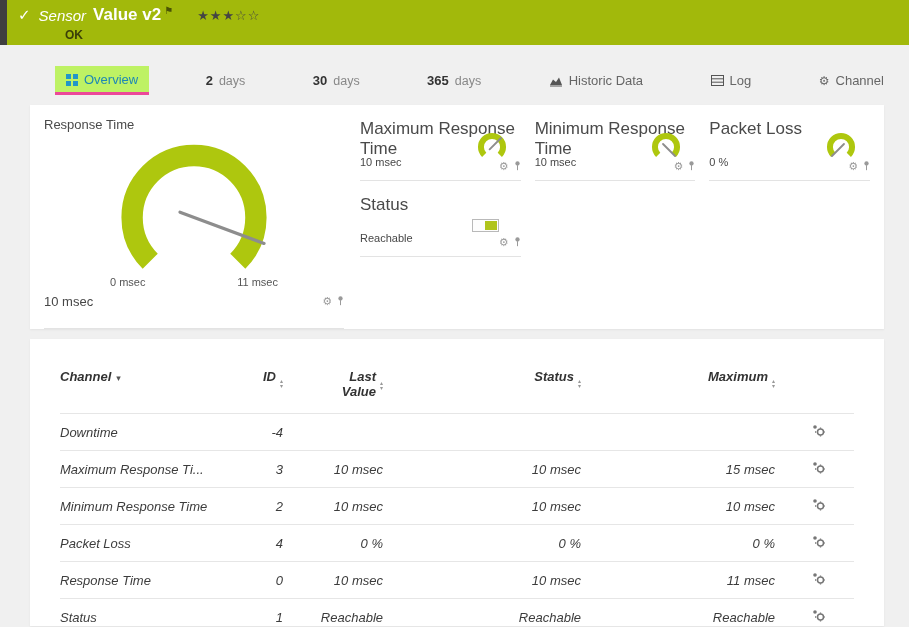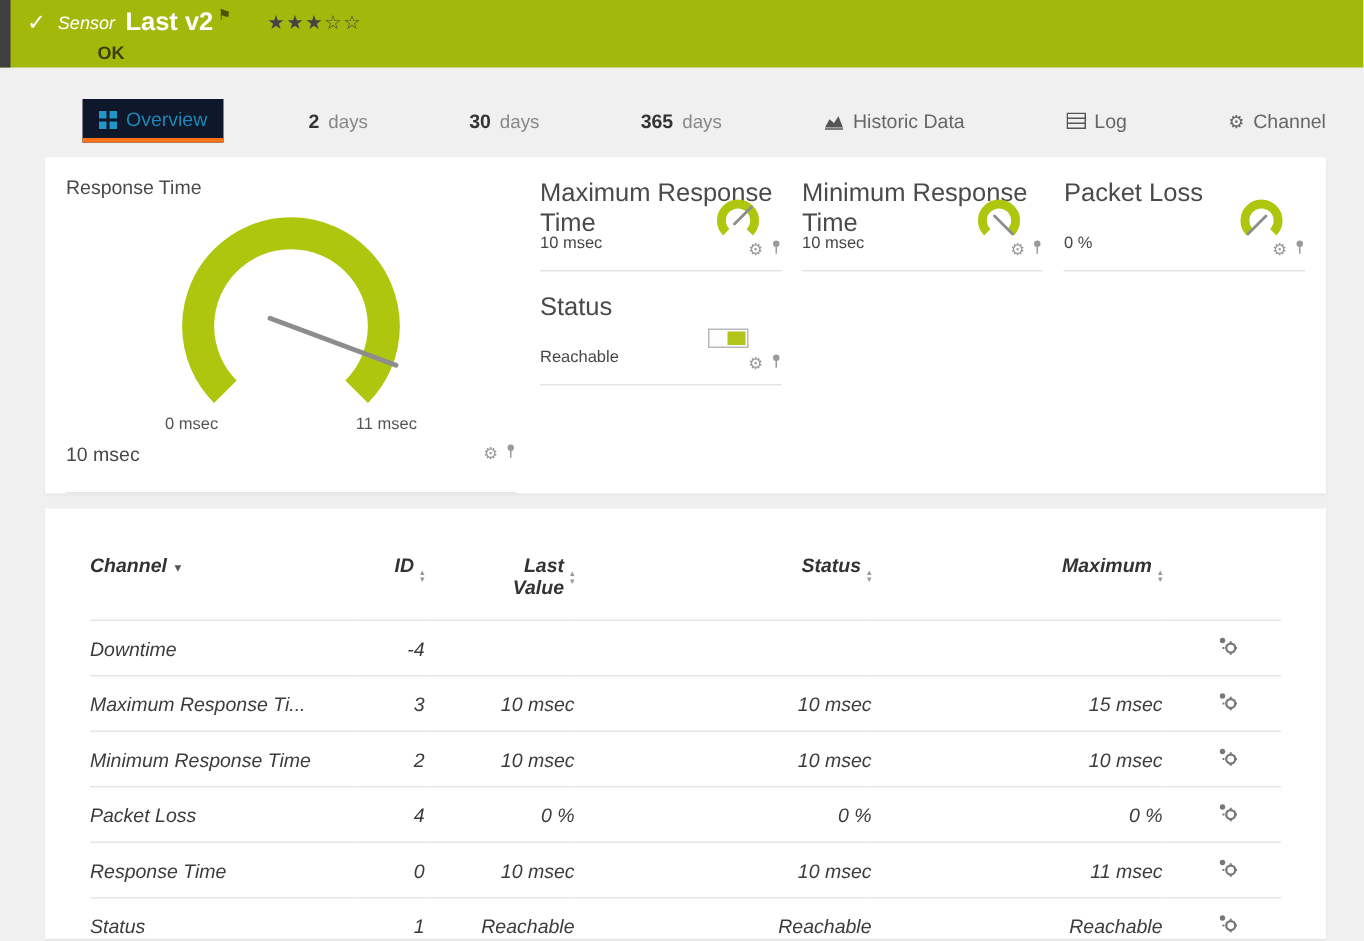--- a/index.html
+++ b/index.html
@@ -4,32 +4,32 @@
 <style>
   * { margin:0; padding:0; box-sizing:border-box; }
   html,body { width:909px; height:627px; overflow:hidden; background:#f0f0f0;
     font-family:"Liberation Sans","DejaVu Sans",sans-serif; }
 
   
   .app-header { position:relative; height:45px; background:#a2b90b; padding:5px 0 0 10px; }
   .header-edge { position:absolute; left:0; top:0; width:7px; height:45px; background:#3f3f3f; }
   .header-line1 { display:flex; align-items:center; margin-left:8px; }
   .check { color:#fff; font-weight:bold; font-size:15px; margin-right:8px; }
-  .kind { color:#fff; font-style:italic; font-size:12px; margin-right:7px; }
+  .kind { color:#fff; font-style:italic; font-size:15px; margin-right:7px; }
   .sensor-title { color:#fff; font-weight:bold; font-size:17px; }
   .flag { color:#4a5404; font-size:10px; position:relative; top:-5px; margin-left:3px; }
   .stars { margin-left:24px; font-size:13px; color:#444; letter-spacing:1px; cursor:pointer; }
   .header-line2 { margin:3px 0 0 55px; font-size:12px; font-weight:bold; color:#3a3f08; }
 
   
   .tabs { display:flex; align-items:flex-end; justify-content:space-between;
     margin:21px 14px 0 55px; }
   .tab { display:flex; align-items:center; gap:6px; padding:6px 11px 7px;
     font-size:13px; color:#666; cursor:pointer; white-space:nowrap; }
-  .tab.active { background:#0f172a; border-bottom:3px solid #f97316; color:#1d87b5; padding-bottom:5px; }
+  .tab.active { background:#bef264; border-bottom:3px solid #ec4899; color:#1d87b5; padding-bottom:5px; }
   .tab-num { color:#333; font-weight:bold; font-size:13px; }
   .tab-light { color:#888; font-size:12.5px; }
   .tab-ic { display:inline-flex; align-items:center; }
   .tab-ic svg { display:block; }
   .gear-glyph { font-family:"DejaVu Sans",sans-serif; font-size:12px; color:#666; }
 
   
   .card { background:#fff; margin:0 25px 0 30px; box-shadow:0 1px 2px rgba(0,0,0,0.06); }
   .overview-card { margin-top:10px; display:flex; gap:16px; padding:12px 14px 0 14px; height:224px; }
 
@@ -70,21 +70,21 @@
   .edit-ic { cursor:pointer; display:inline-block; }
 </style>
 </head>
 <body>
 
 <div class="app-header">
   <div class="header-edge"></div>
   <div class="header-line1">
     <span class="check">✓</span>
     <span class="kind">Sensor</span>
-    <span class="sensor-title">Last v2</span>
+    <span class="sensor-title">Value v2</span>
     <span class="flag">⚑</span>
     <span class="stars"><span>★★★</span><span>☆☆</span></span>
   </div>
   <div class="header-line2">
     <span>OK</span>
   </div>
 </div>
 
 <div class="tabs">
   <div class="tab active">

